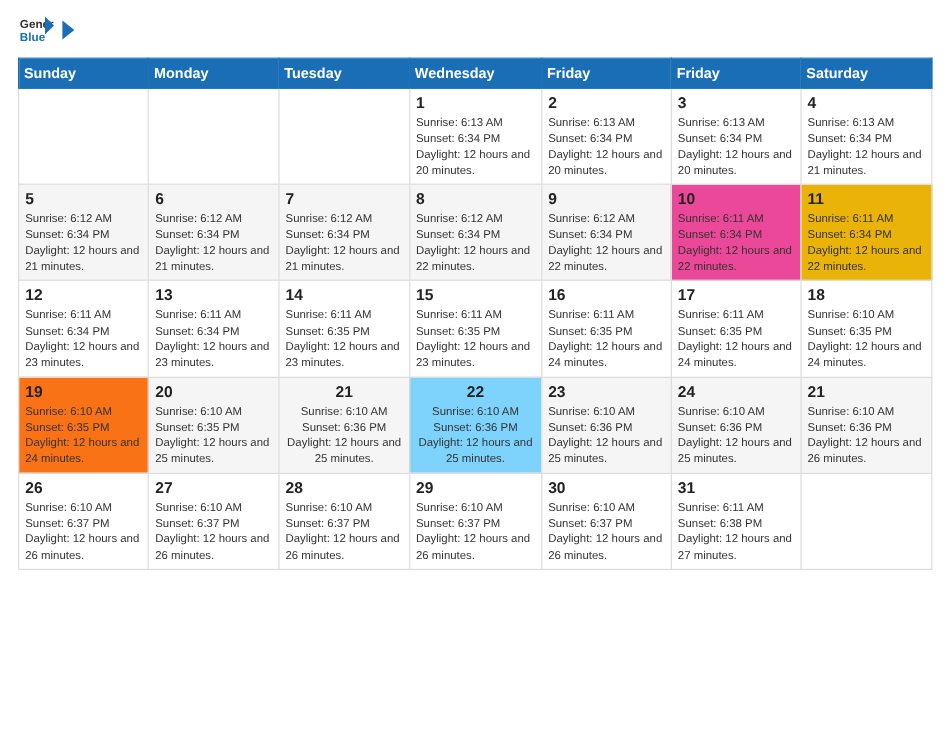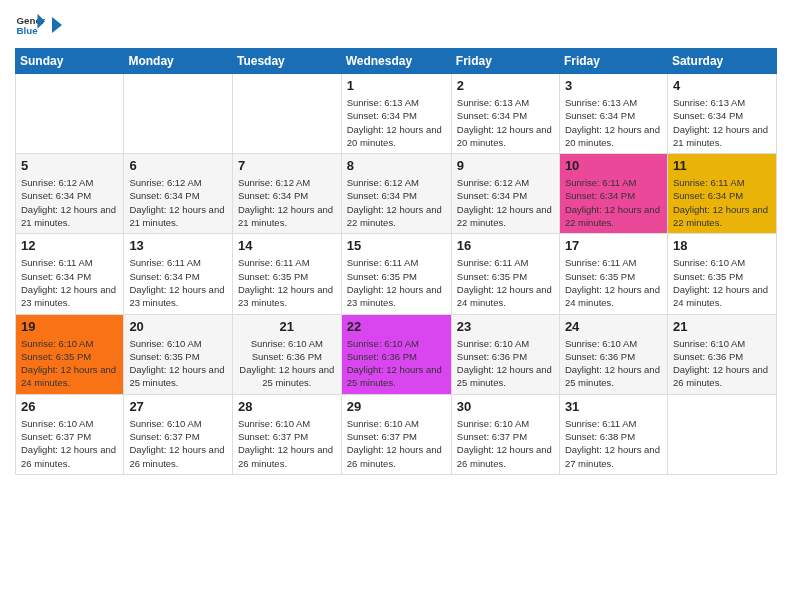--- a/index.html
+++ b/index.html
@@ -258,21 +258,21 @@
             <div class="day-info" style="white-space: pre-line;">Sunrise: 6:10 AM
 Sunset: 6:35 PM
 Daylight: 12 hours and 25 minutes.</div>
           </td>
           <td style="background: rgb(245, 245, 245); text-align: center;">
             <div class="day-number">21</div>
             <div class="day-info" style="white-space: pre-line;">Sunrise: 6:10 AM
 Sunset: 6:36 PM
 Daylight: 12 hours and 25 minutes.</div>
           </td>
-          <td style="background: #d946ef;">
+          <td style="background: #7dd3fc; text-align: center;">
             <div class="day-number">22</div>
             <div class="day-info" style="white-space: pre-line;">Sunrise: 6:10 AM
 Sunset: 6:36 PM
 Daylight: 12 hours and 25 minutes.</div>
           </td>
           <td style="background: rgb(245, 245, 245);">
             <div class="day-number">23</div>
             <div class="day-info" style="white-space: pre-line;">Sunrise: 6:10 AM
 Sunset: 6:36 PM
 Daylight: 12 hours and 25 minutes.</div>

